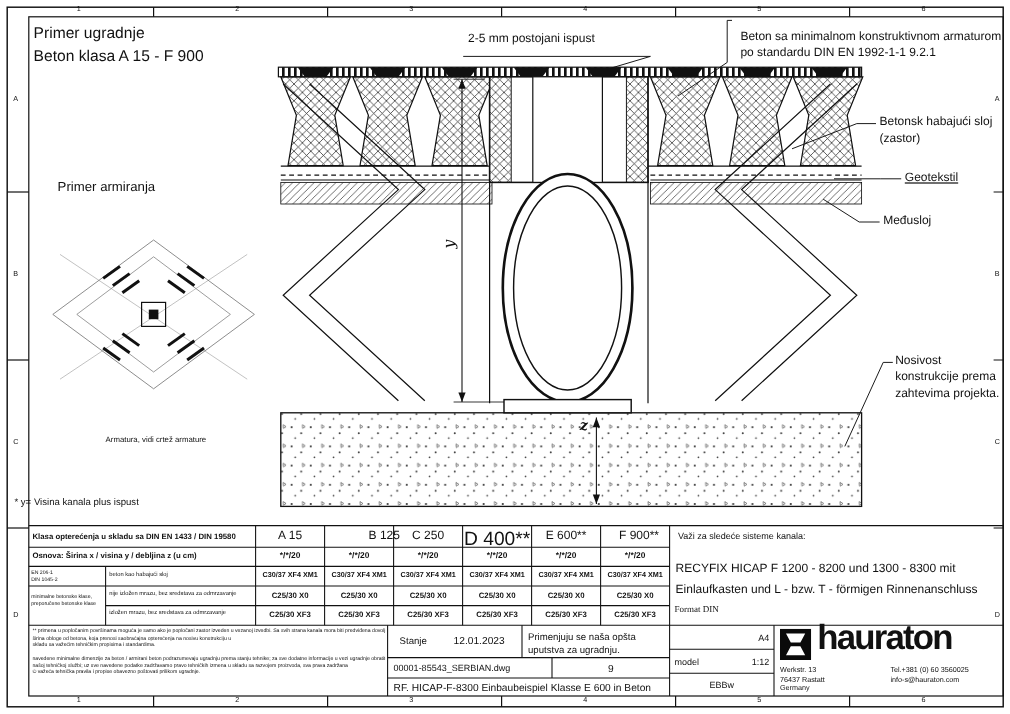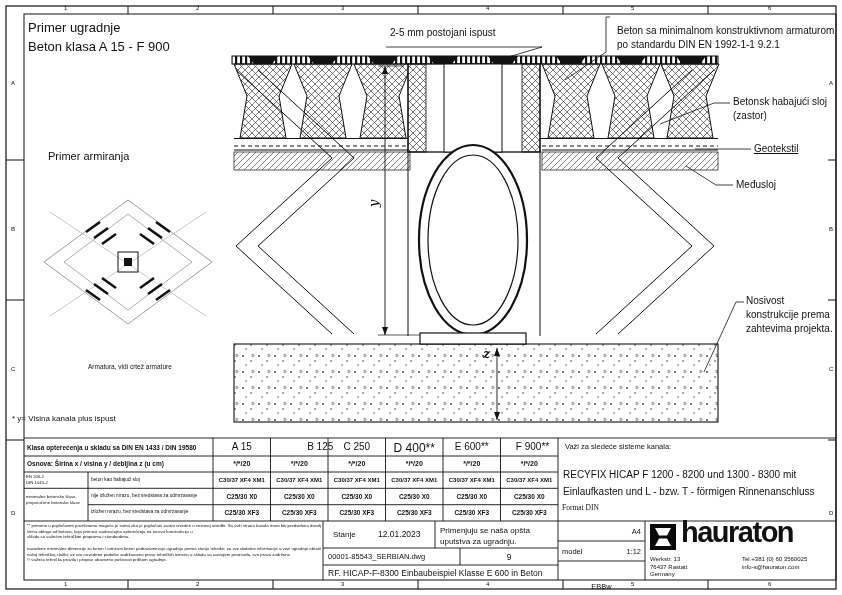--- a/index.html
+++ b/index.html
@@ -246,21 +246,21 @@
   <div class="lbl tiny2" style="left:26px;top:480px;">DIN 1045-2</div>
   <div class="lbl tiny2" style="left:26px;top:494px;">minimalne betonske klase,</div>
   <div class="lbl tiny2" style="left:26px;top:500px;">preporučene betonske klase</div>
   <div class="lbl f48" style="left:91px;top:477px;width:120px;">beton kao habajući sloj</div>
   <div class="lbl f48" style="left:91px;top:493px;width:120px;">nije izložen mrazu, bez sredstava za odmrzavanje</div>
   <div class="lbl f48" style="left:91px;top:509px;width:120px;">izložen mrazu, bez sredstava za odmrzavanje</div>
 
   <div class="cell" style="left:213px;top:441px;width:57.5px;font-size:10px;">A 15</div>
   <div class="cell" style="left:270.5px;top:441px;width:57.5px;font-size:10px;margin-left:21px;">B 125</div>
   <div class="cell" style="left:328px;top:441px;width:57.5px;font-size:10px;">C 250</div>
-  <div class="cell" style="left:385.5px;top:441px;width:57.5px;font-size:12px;">D 400**</div>
+  <div class="cell" style="left:385.5px;top:441px;width:57.5px;font-size:16px;">D 400**</div>
   <div class="cell" style="left:443px;top:441px;width:57.5px;font-size:10px;">E 600**</div>
   <div class="cell" style="left:500.5px;top:441px;width:64px;font-size:10px;">F 900**</div>
 
   <div class="cell f7b" style="left:213px;top:460px;width:57.5px;">*/*/20</div>
   <div class="cell f7b" style="left:270.5px;top:460px;width:57.5px;">*/*/20</div>
   <div class="cell f7b" style="left:328px;top:460px;width:57.5px;">*/*/20</div>
   <div class="cell f7b" style="left:385.5px;top:460px;width:57.5px;">*/*/20</div>
   <div class="cell f7b" style="left:443px;top:460px;width:57.5px;">*/*/20</div>
   <div class="cell f7b" style="left:500.5px;top:460px;width:57.5px;">*/*/20</div>
 
@@ -302,21 +302,21 @@
   <div class="lbl f8" style="left:333px;top:530px;">Stanje</div>
   <div class="lbl" style="left:378px;top:529px;font-size:8.5px;">12.01.2023</div>
   <div class="lbl f8" style="left:440px;top:525px;width:112px;line-height:11px;">Primenjuju se naša opšta uputstva za ugradnju.</div>
   <div class="lbl f75" style="left:328px;top:552px;">00001-85543_SERBIAN.dwg</div>
   <div class="cell" style="left:460px;top:552px;width:98px;font-size:8.5px;">9</div>
   <div class="lbl" style="left:328px;top:568px;font-size:8.5px;">RF. HICAP-F-8300 Einbaubeispiel Klasse E 600 in Beton</div>
   <div class="lbl f75" style="left:562px;top:503px;font-family:Liberation Serif, serif;">Format DIN</div>
   <div class="lbl f75" style="left:613px;top:527px;width:28px;text-align:right;">A4</div>
   <div class="lbl f75" style="left:562px;top:547px;">model</div>
   <div class="lbl f75" style="left:613px;top:547px;width:28px;text-align:right;">1:12</div>
-  <div class="cell f75" style="left:558px;top:566px;width:87px;margin-top:16px;">EBBw</div>
+  <div class="cell f75" style="left:558px;top:566px;width:87px;">EBBw</div>
 
   <div class="lbl" style="left:650px;top:524px;width:26px;height:26px;">
     <svg width="26" height="26" viewBox="0 0 26 26">
       <rect width="26" height="26" fill="#0a0a0a"></rect>
       <polygon points="5,4 21,4 17,11.5 9,11.5" fill="#fff"></polygon>
       <polygon points="9,14.5 17,14.5 21,22 5,22" fill="#fff"></polygon>
     </svg>
   </div>
   <div class="lbl brand" style="left:681px;top:519px;">hauraton</div>
   <div class="lbl f6" style="left:650px;top:556px;">

